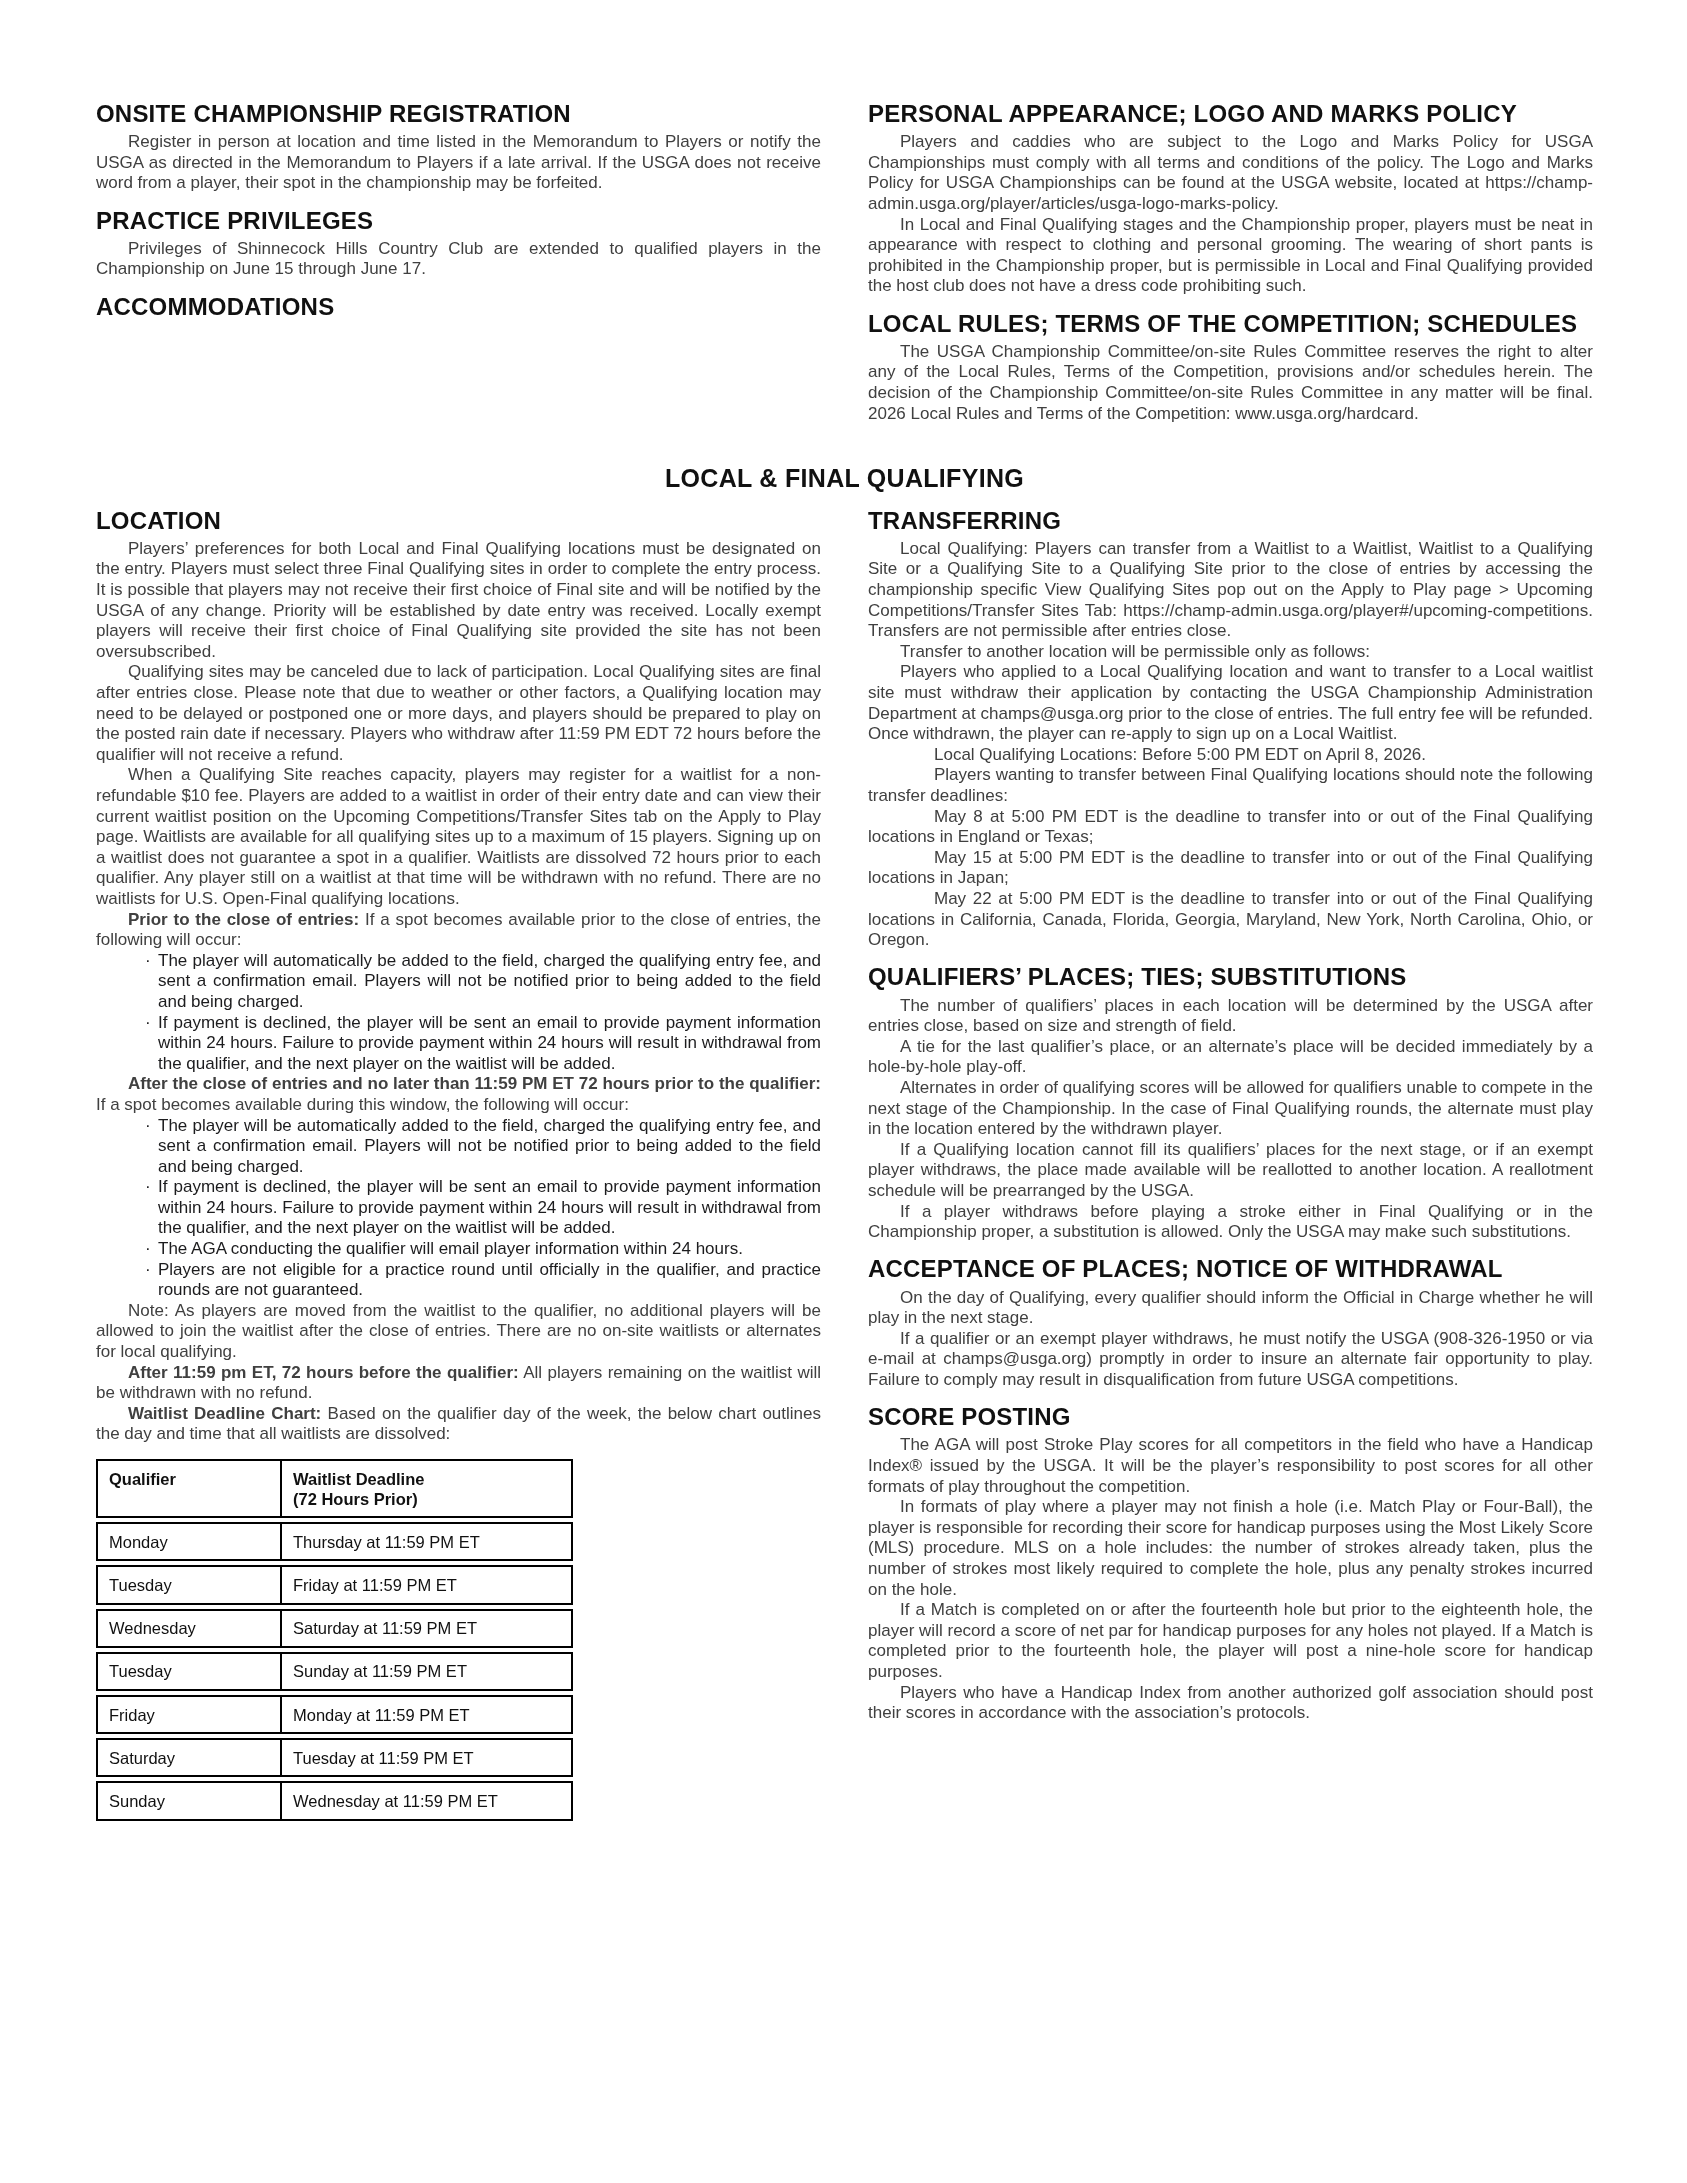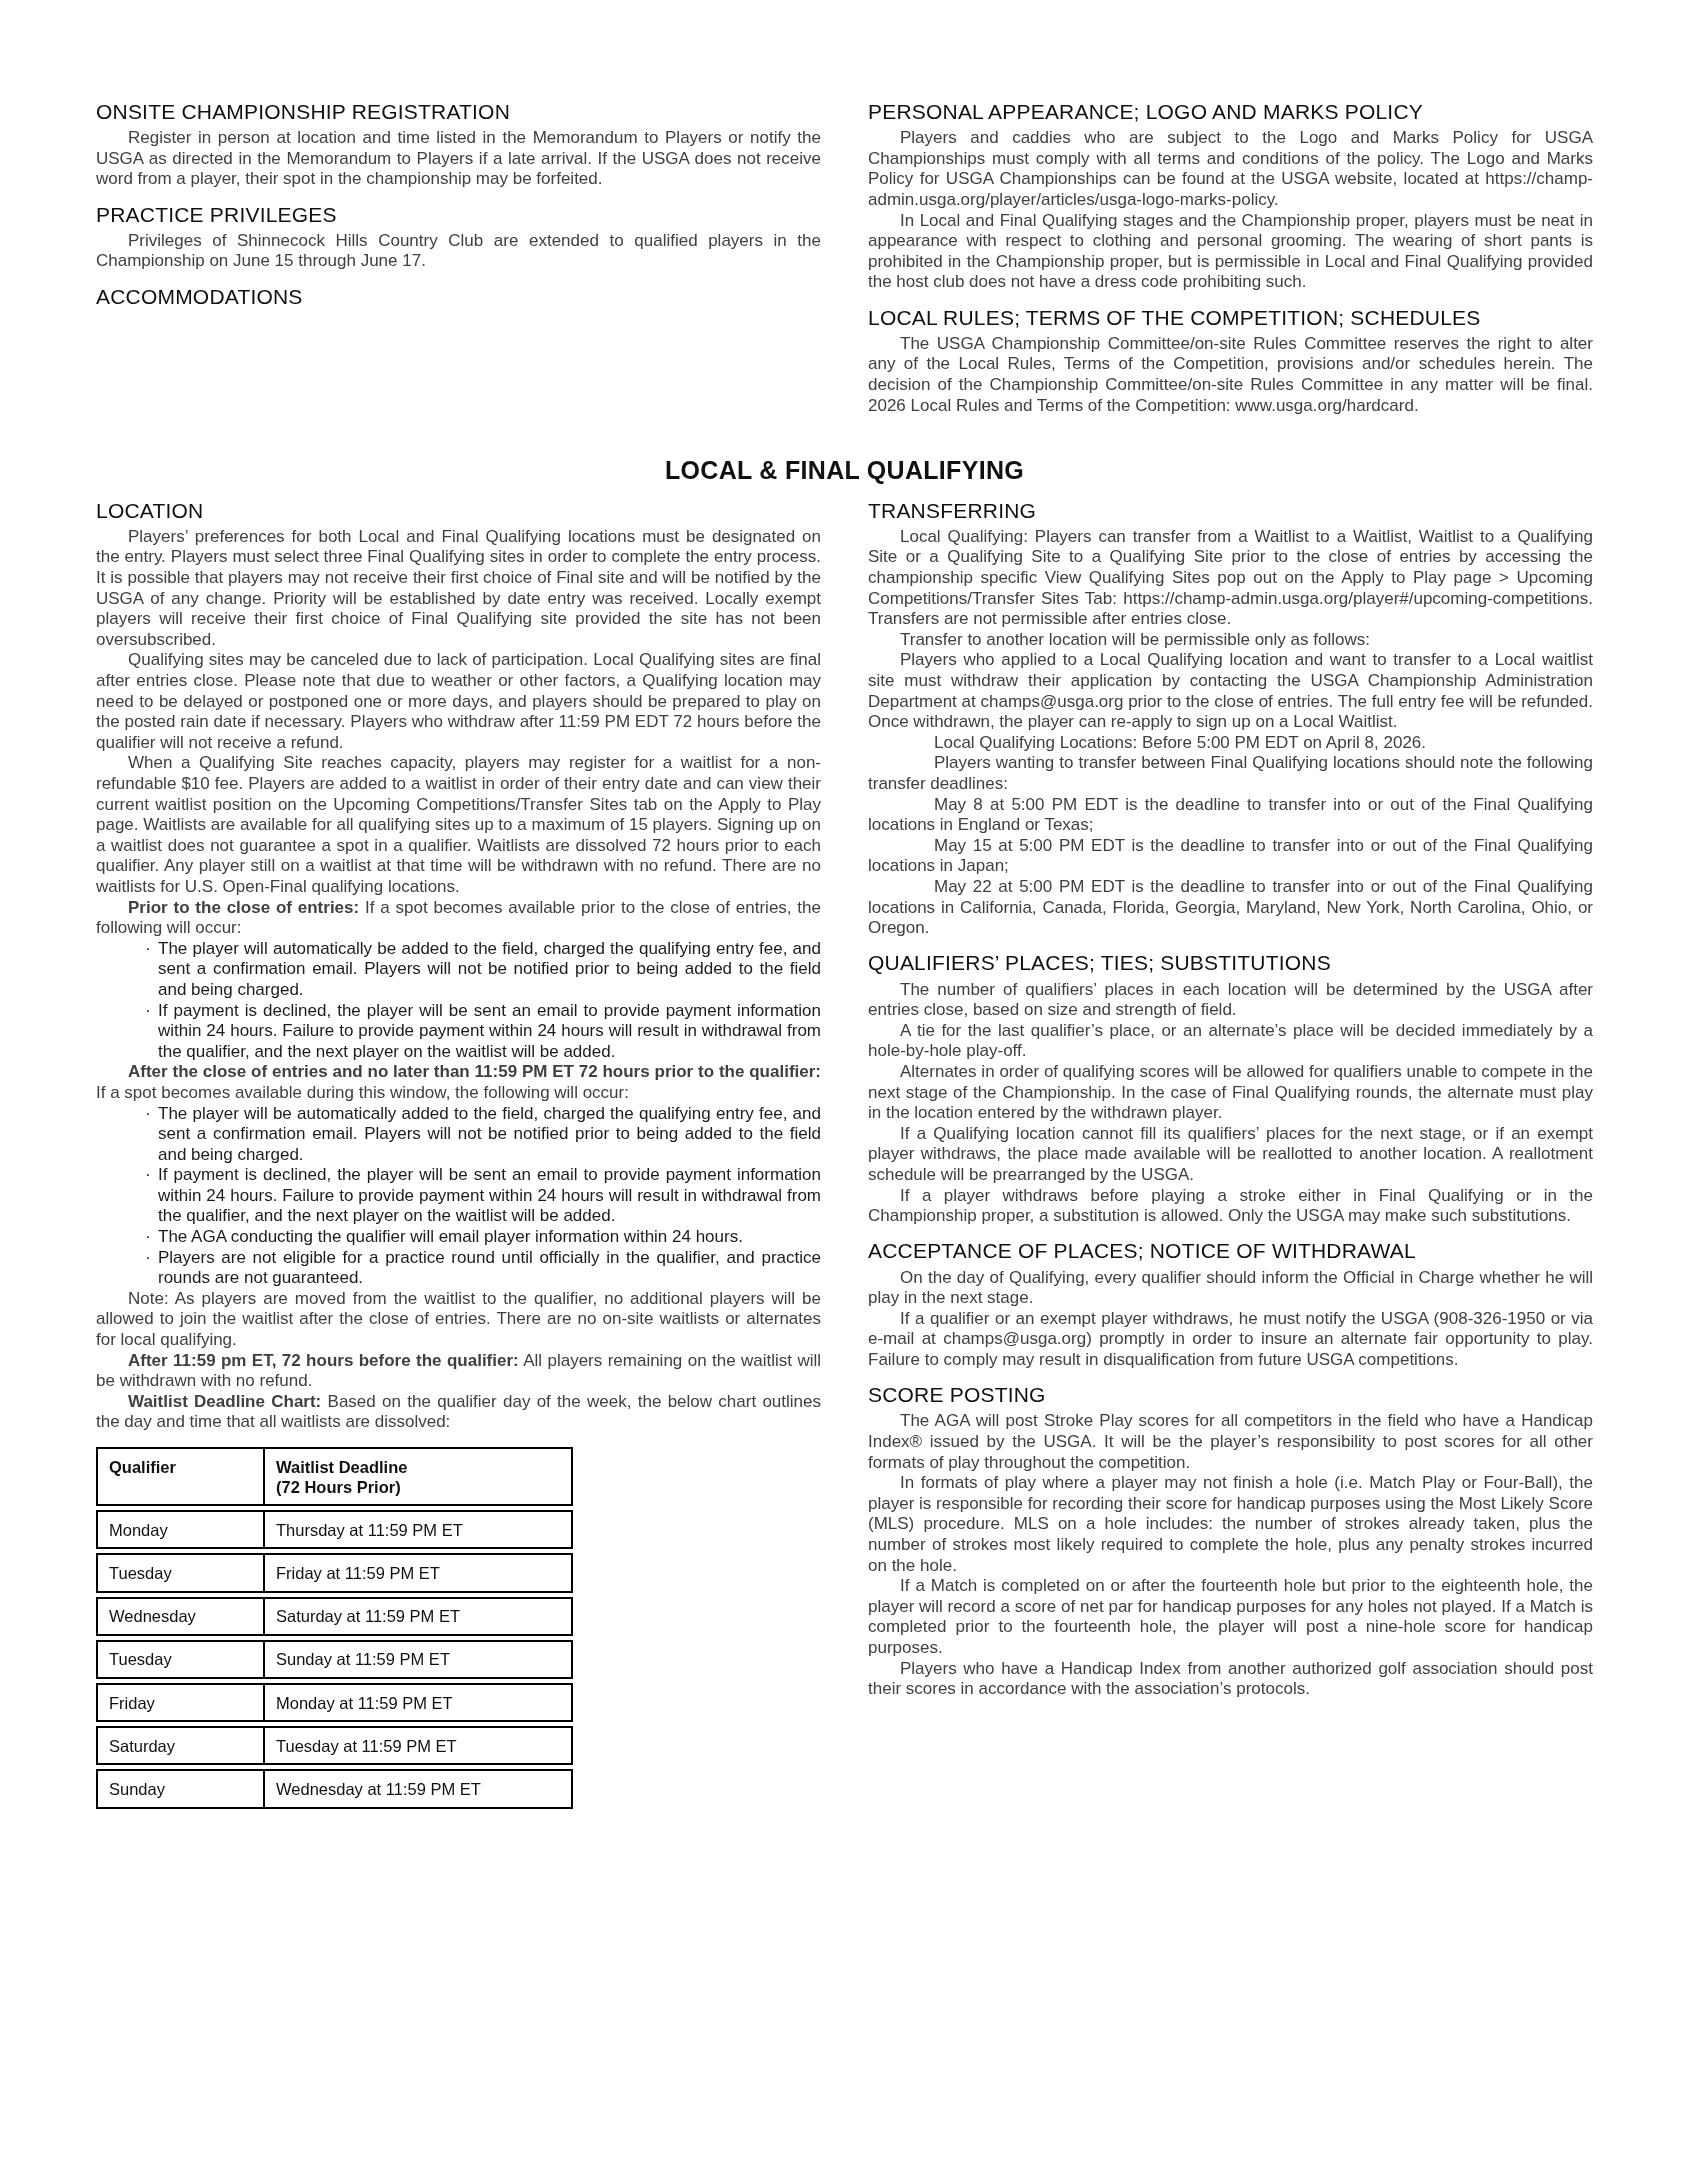--- a/index.html
+++ b/index.html
@@ -12,22 +12,22 @@
   }
   .page { padding: 100px 94px 51px 96px; }
   .two-col {
     display: grid;
     grid-template-columns: 1fr 1fr;
     column-gap: 47px;
     align-items: start;
   }
   .doc-section { margin: 0; }
   .sec-heading {
-    font-size: 21px;
-    font-weight: 400;
+    font-size: 24px;
+    font-weight: 700;
     letter-spacing: 0.2px;
     color: #111;
     margin: 12.7px 0 4.2px 0;
   }
   .col > section:first-child .sec-heading { margin-top: 0; }
   .para {
     font-size: 17px;
     line-height: 20.6px;
     text-align: justify;
     text-indent: 32px;
@@ -64,21 +64,21 @@
   .wtable th, .wtable td {
     border: 2.1px solid #000;
     padding: 7.6px 11px;
     font-size: 16.5px;
     line-height: 20px;
     text-align: left;
     vertical-align: top;
     color: #111;
   }
   .wtable th { font-weight: 700; white-space: pre-line; }
-  .wtable th:first-child, .wtable td:first-child { border-right: none; width: 167px; }
+  .wtable th:first-child, .wtable td:first-child { border-right: none; width: 184px; }
 </style>
 </head>
 <body>
 
 <div class="page">
   <div class="two-col">
     <div id="top-left" class="col">
         <section class="doc-section">
           <h2 class="sec-heading">ONSITE CHAMPIONSHIP REGISTRATION</h2>
           <p class="para">Register in person at location and time listed in the Memorandum to Players or notify the USGA as directed in the Memorandum to Players if a late arrival. If the USGA does not receive word from a player, their spot in the championship may be forfeited.</p>

